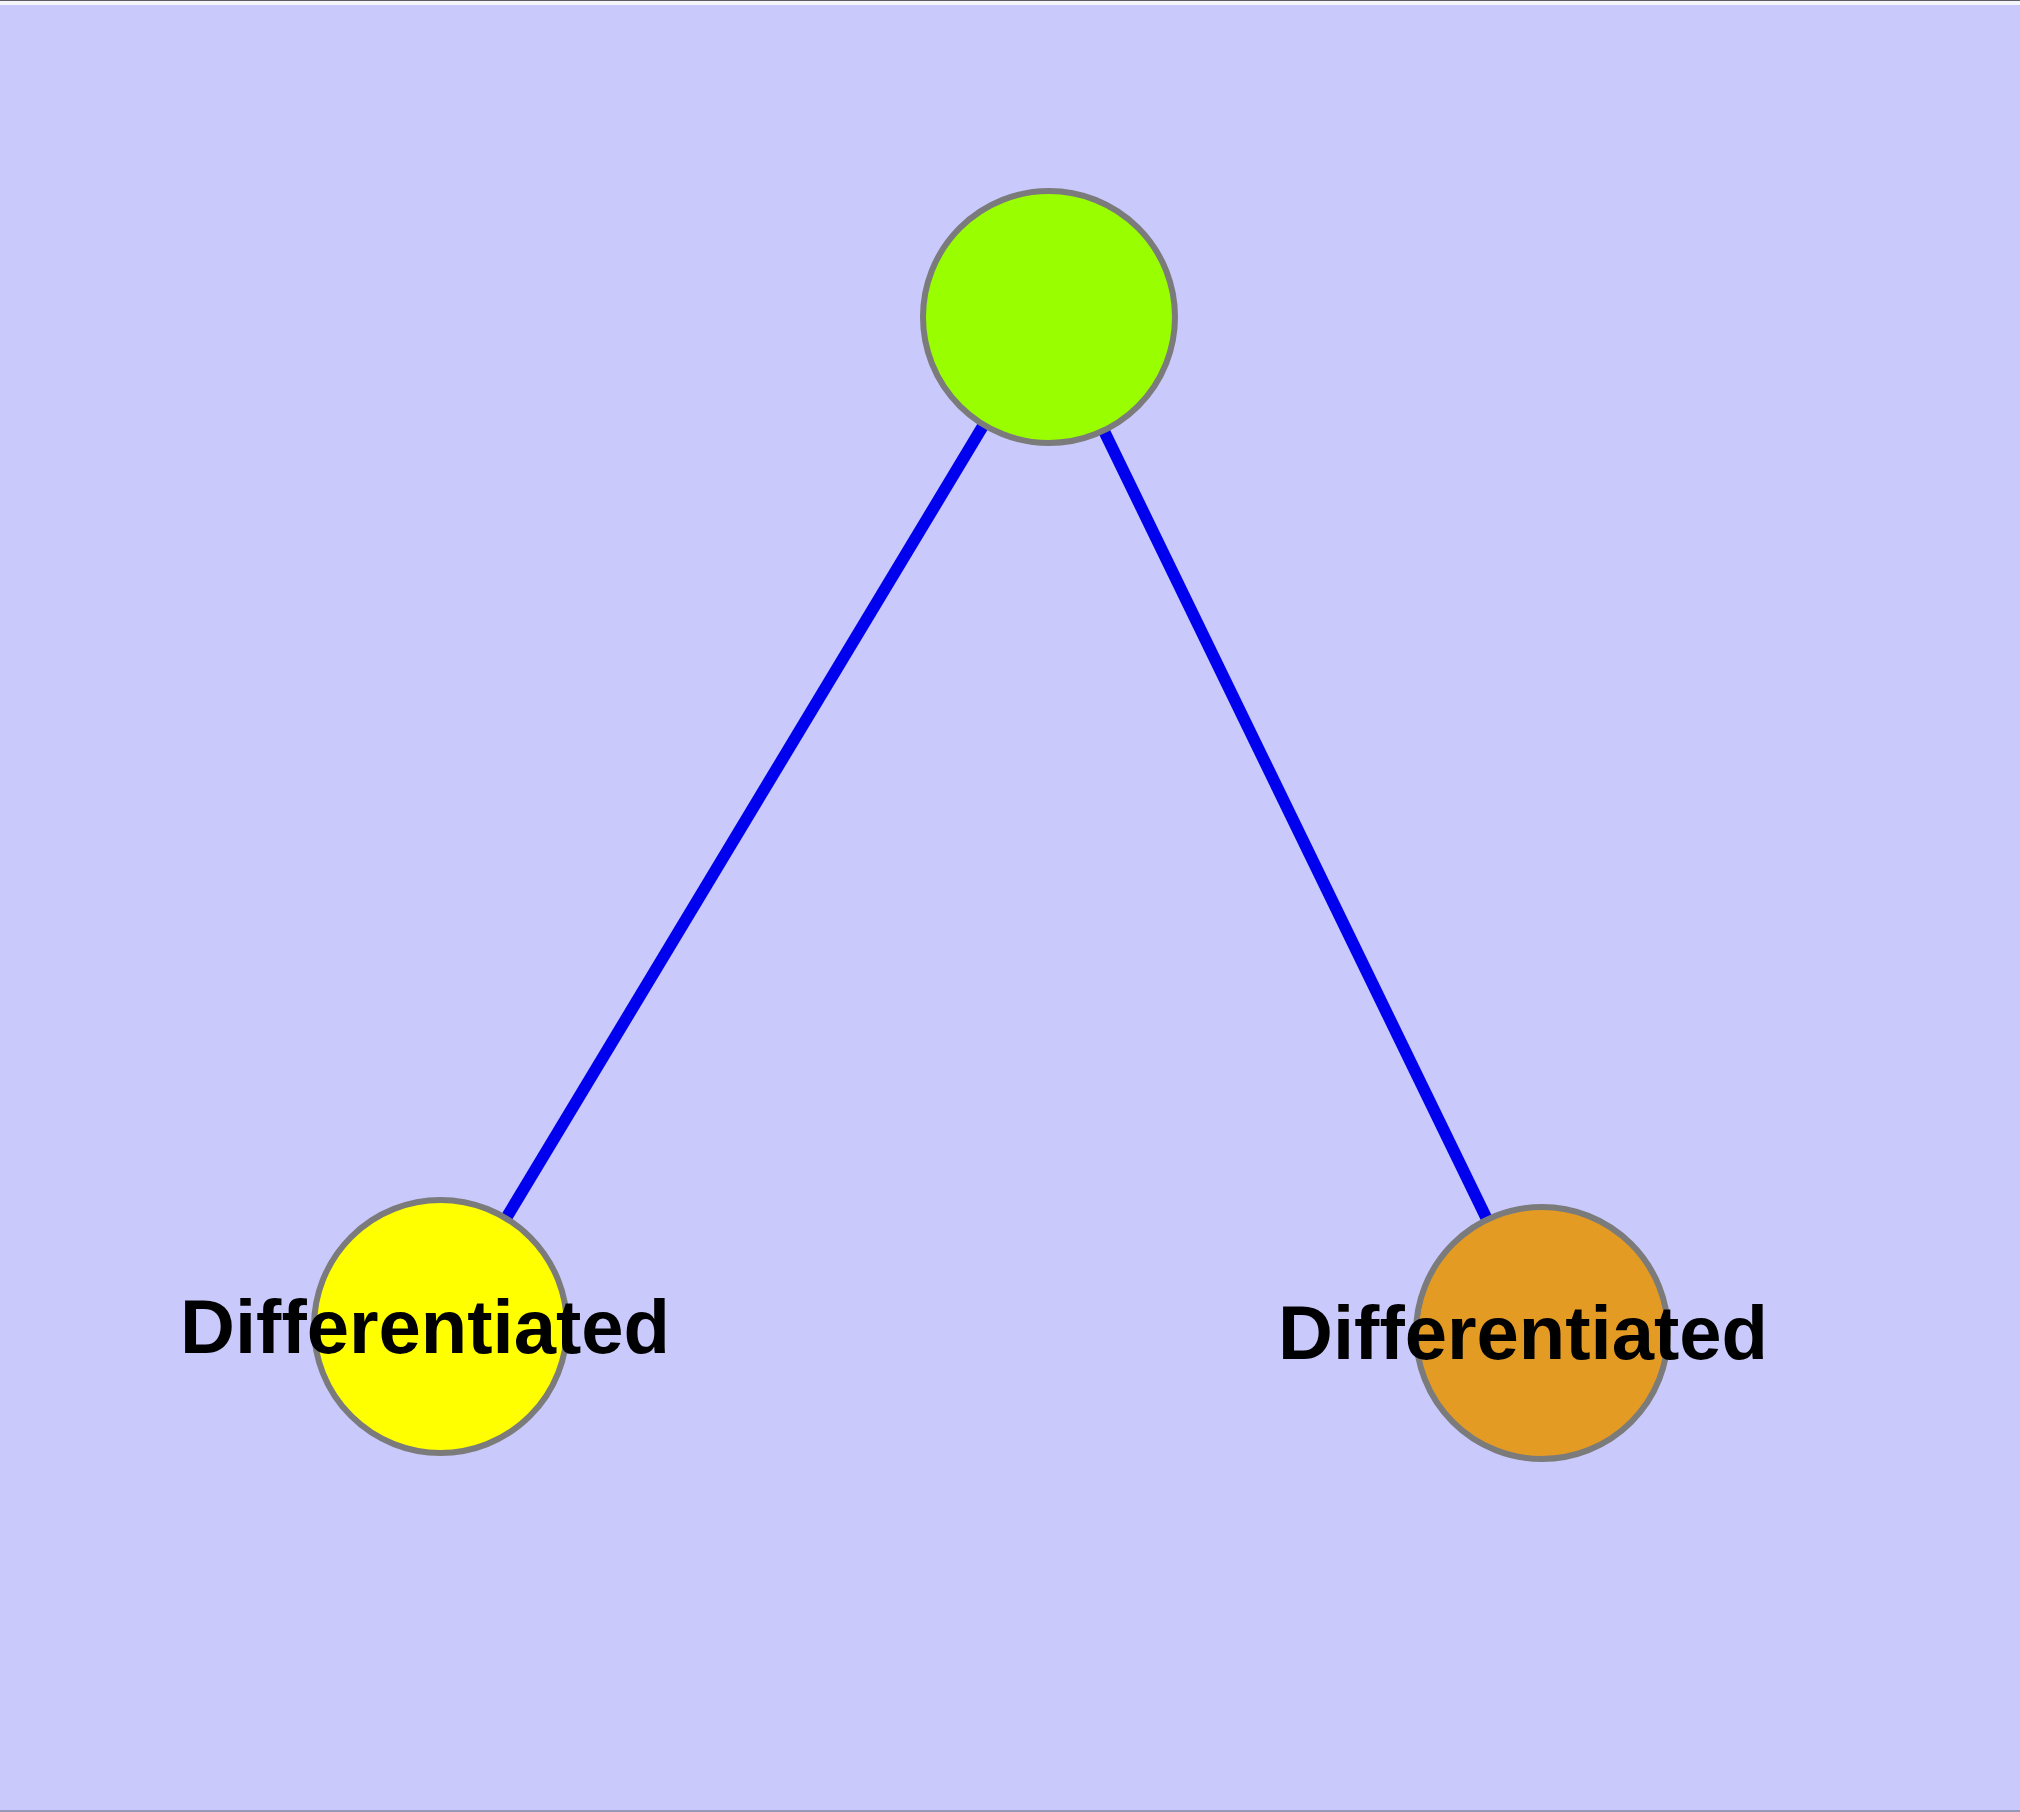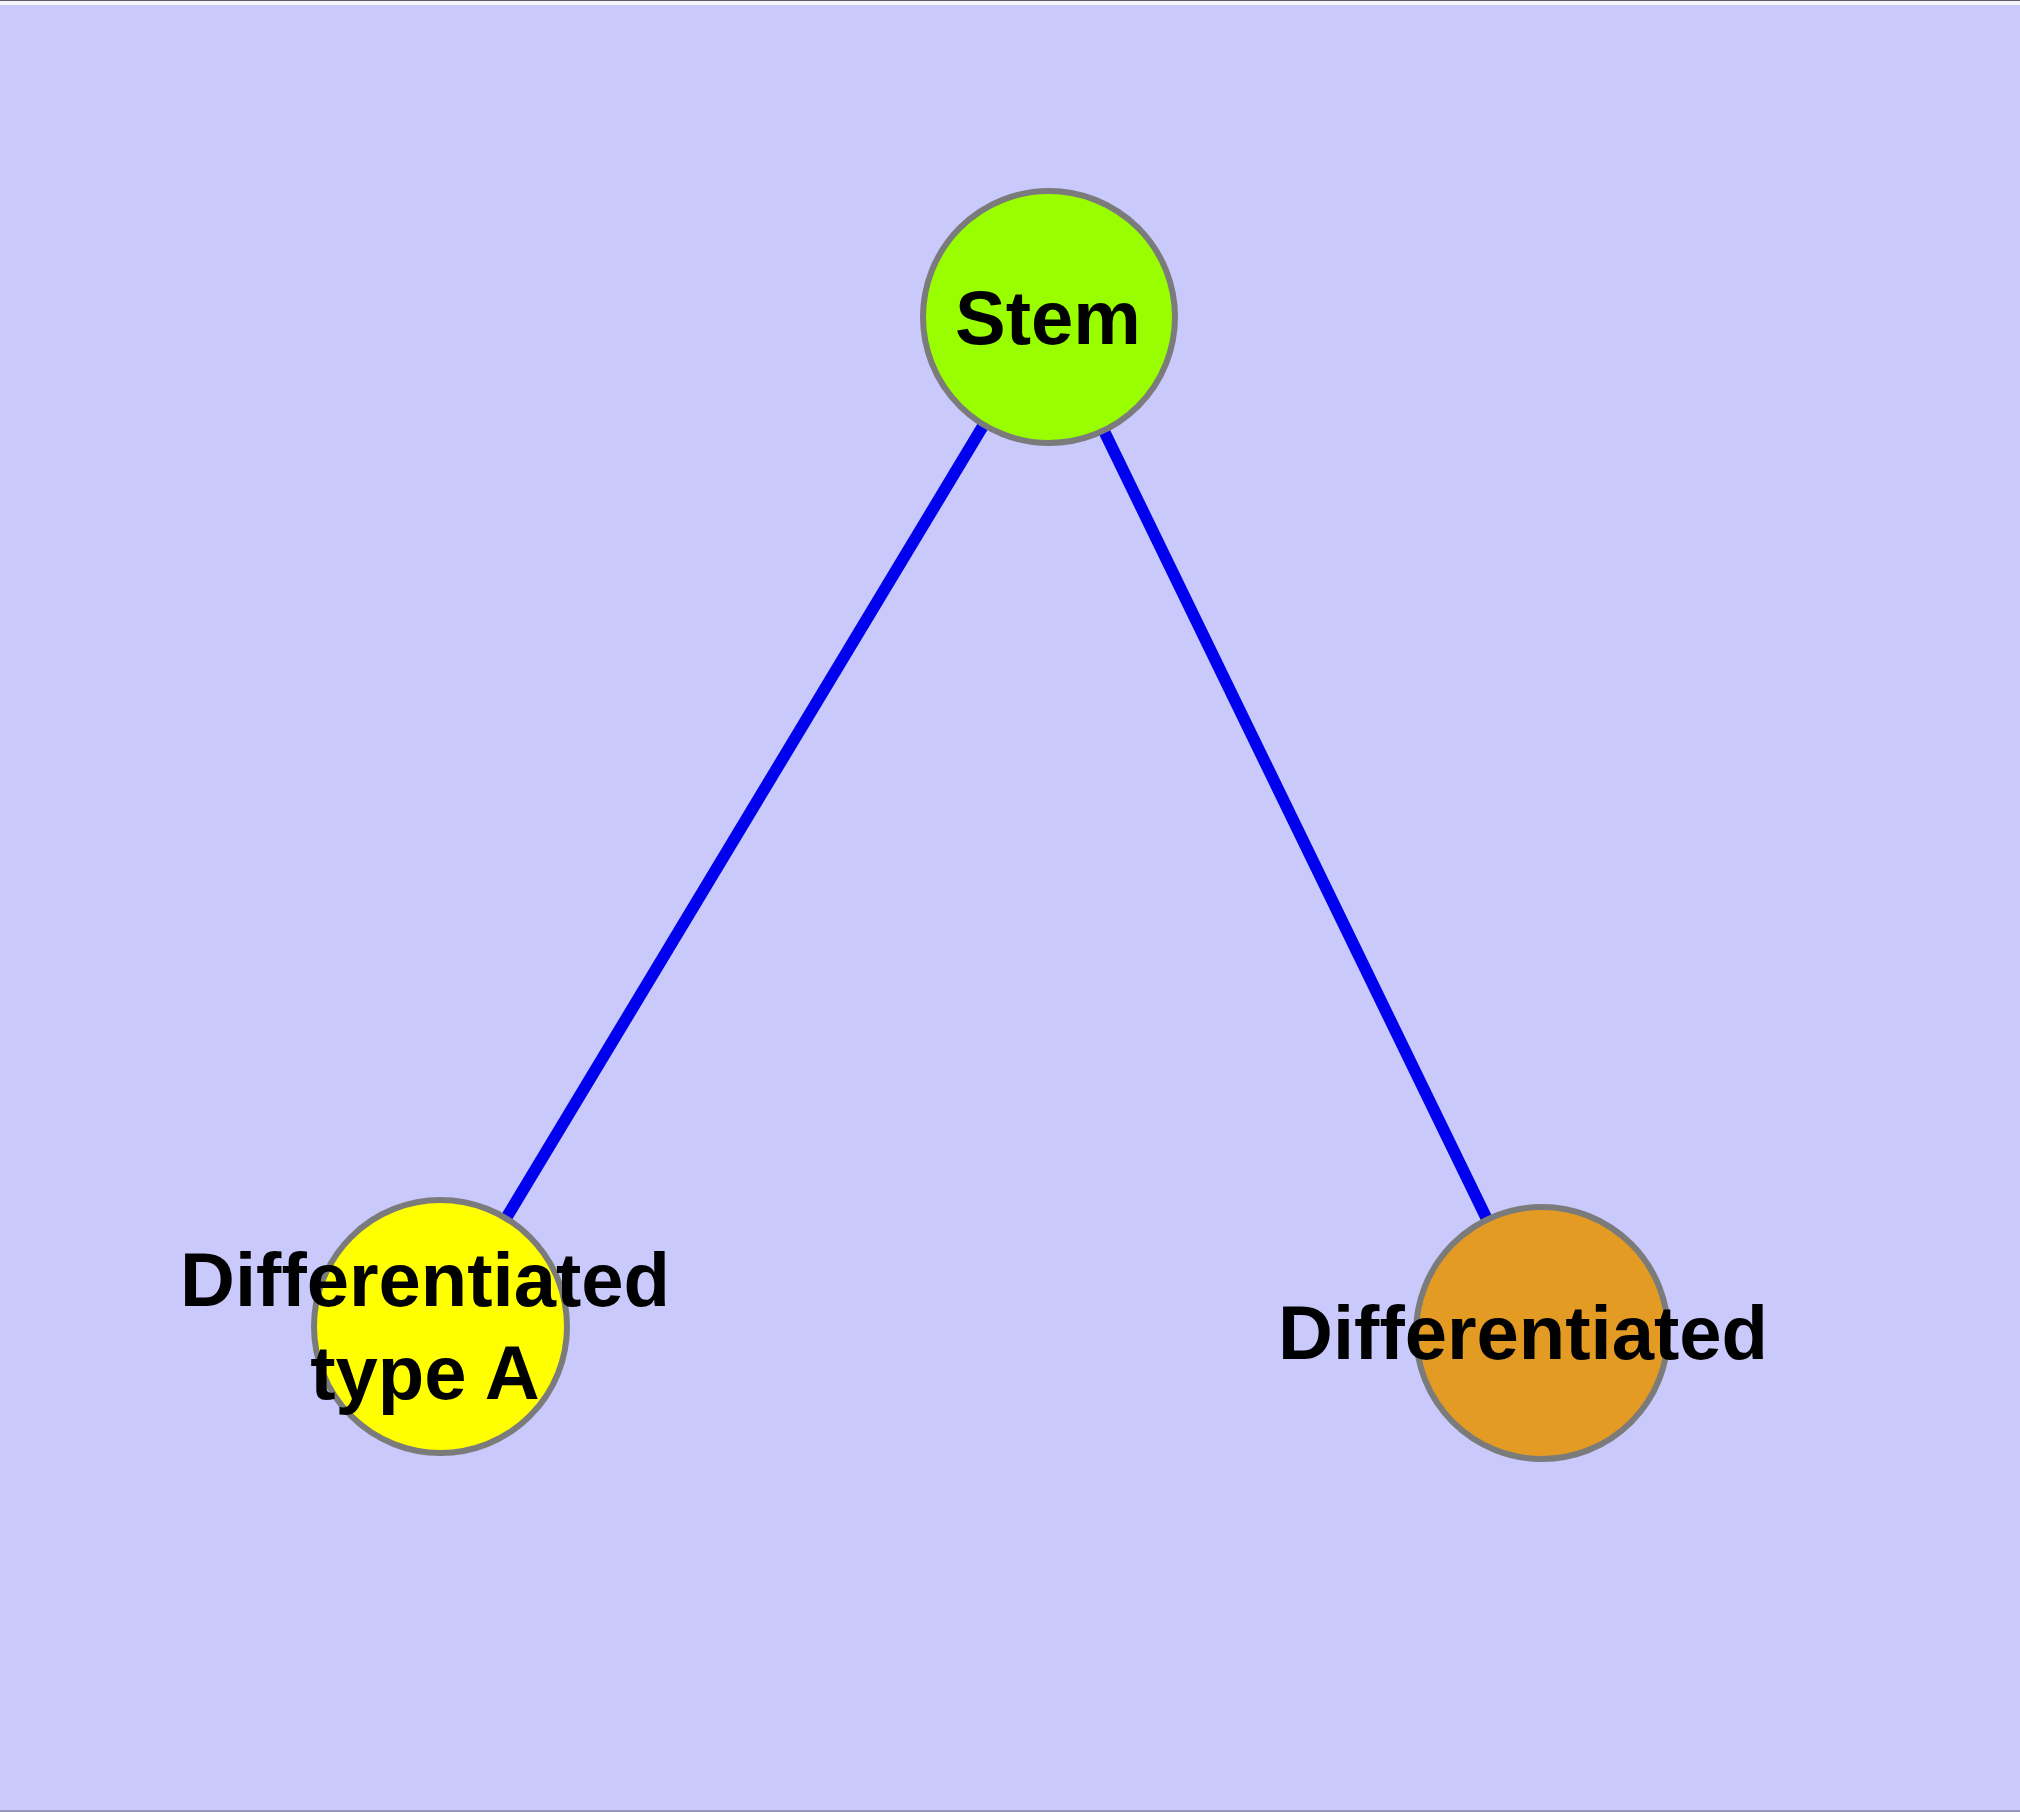--- a/index.html
+++ b/index.html
@@ -66,28 +66,24 @@
 
   <div class="frame-top"></div>
   <div class="frame-bottom"></div>
 
   <svg class="edge-layer" width="2021" height="1812" viewBox="0 0 2384 2138">
     <line stroke-linecap="butt" x1="1237" y1="374" x2="520" y2="1565" stroke="#0000EE" stroke-width="14"></line>
     <line stroke-linecap="butt" x1="1237" y1="374" x2="1819" y2="1572" stroke="#0000EE" stroke-width="14"></line>
   </svg>
 
   <div class="node-circle" style="left: 920px; top: 188px; width: 258px; height: 258px; background: rgb(153, 255, 0); border-color: rgb(123, 123, 123); border-width: 6px;"></div>
-  <div class="node-label" style="left: 1048px; top: 317px; color: rgb(0, 0, 0);">
-    <span class="label-line">Stem</span>
-  </div>
 
   <div class="node-circle" style="left: 311px; top: 1197px; width: 259px; height: 259px; background: rgb(255, 255, 0); border-color: rgb(123, 123, 123); border-width: 6px;"></div>
   <div class="node-label" style="left: 425px; top: 1326px; color: rgb(0, 0, 0);">
     <span class="label-line">Differentiated</span>
-    <span class="label-line">type A</span>
   </div>
 
   <div class="node-circle" style="left: 1413px; top: 1204px; width: 258px; height: 258px; background: rgb(228, 155, 36); border-color: rgb(123, 123, 123); border-width: 6px;"></div>
   <div class="node-label" style="left: 1523px; top: 1332px; color: rgb(0, 0, 0);">
     <span class="label-line">Differentiated</span>
   </div>
 
 </div>
 
 

